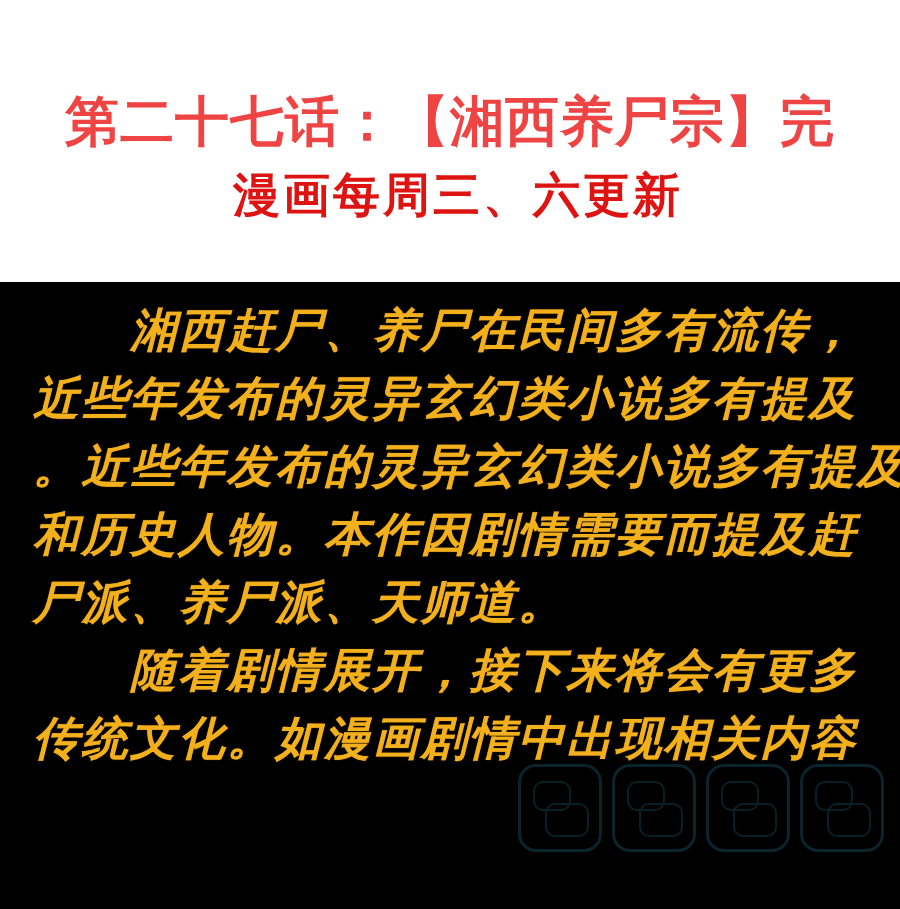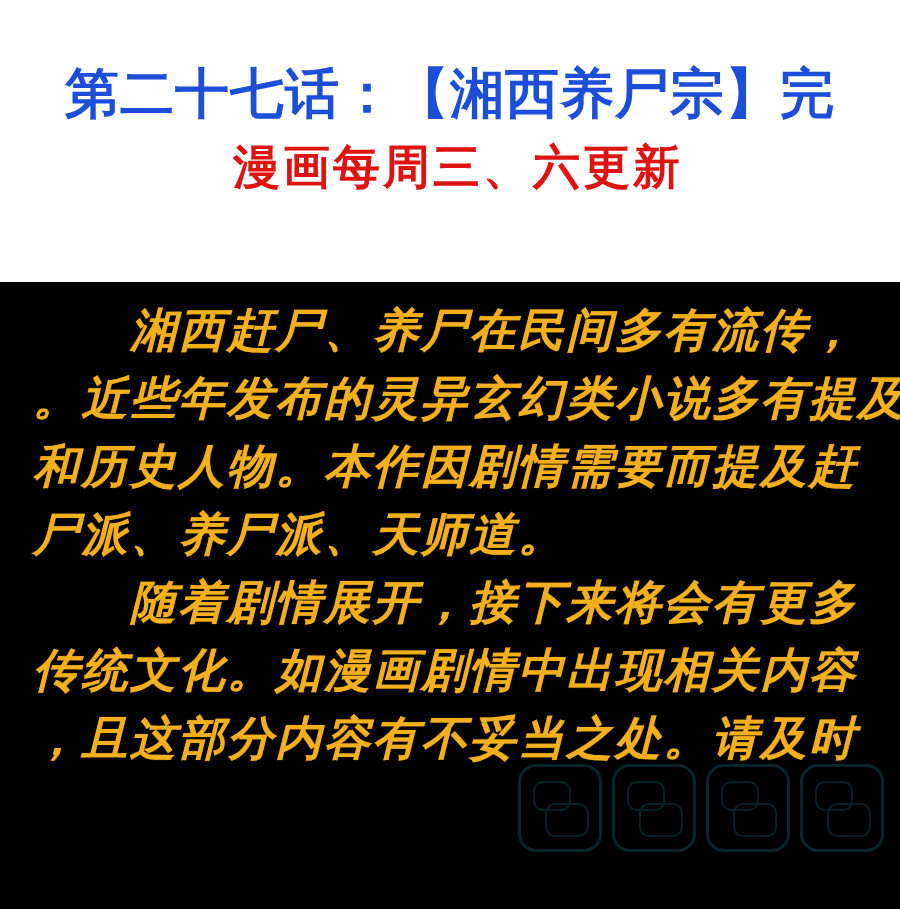--- a/index.html
+++ b/index.html
@@ -18,25 +18,25 @@
 
   
   .header {
     position: relative;
     width: 100%;
     height: 282px;
     background: #ffffff;
     text-align: center;
   }
   .episode-title {
-    padding-top: 62px;
+    padding-top: 90px;
     font-size: 54px;
     line-height: 62px;
     font-weight: bold;
-    color: #1d4ed8;
+    color: #ef4444;
     letter-spacing: 1px;
     white-space: nowrap;
   }
   .update-schedule {
     margin-top: 16px;
     font-size: 47px;
     line-height: 54px;
     font-weight: bold;
     color: #dd1411;
     letter-spacing: 3px;
@@ -124,24 +124,24 @@
 
     <div class="watermark-bubbles">
       <span class="bubble-glyph"></span>
       <span class="bubble-glyph"></span>
       <span class="bubble-glyph"></span>
       <span class="bubble-glyph"></span>
     </div>
 
     <div class="notice-text">
       <div class="notice-line">　　湘西赶尸、养尸在民间多有流传，</div>
+      <div class="notice-line">近些年发布的灵异玄幻类小说多有提及</div>
       <div class="notice-line">。近些年发布的灵异玄幻类小说多有提及</div>
       <div class="notice-line">和历史人物。本作因剧情需要而提及赶</div>
       <div class="notice-line">尸派、养尸派、天师道。</div>
       <div class="notice-line">　　随着剧情展开，接下来将会有更多</div>
       <div class="notice-line">传统文化。如漫画剧情中出现相关内容</div>
-      <div class="notice-line">，且这部分内容有不妥当之处。请及时</div>
     </div>
 
     <div class="watermark-text">aizuiMenge com</div>
   </div>
 
 </div>
 
 </body></html>

